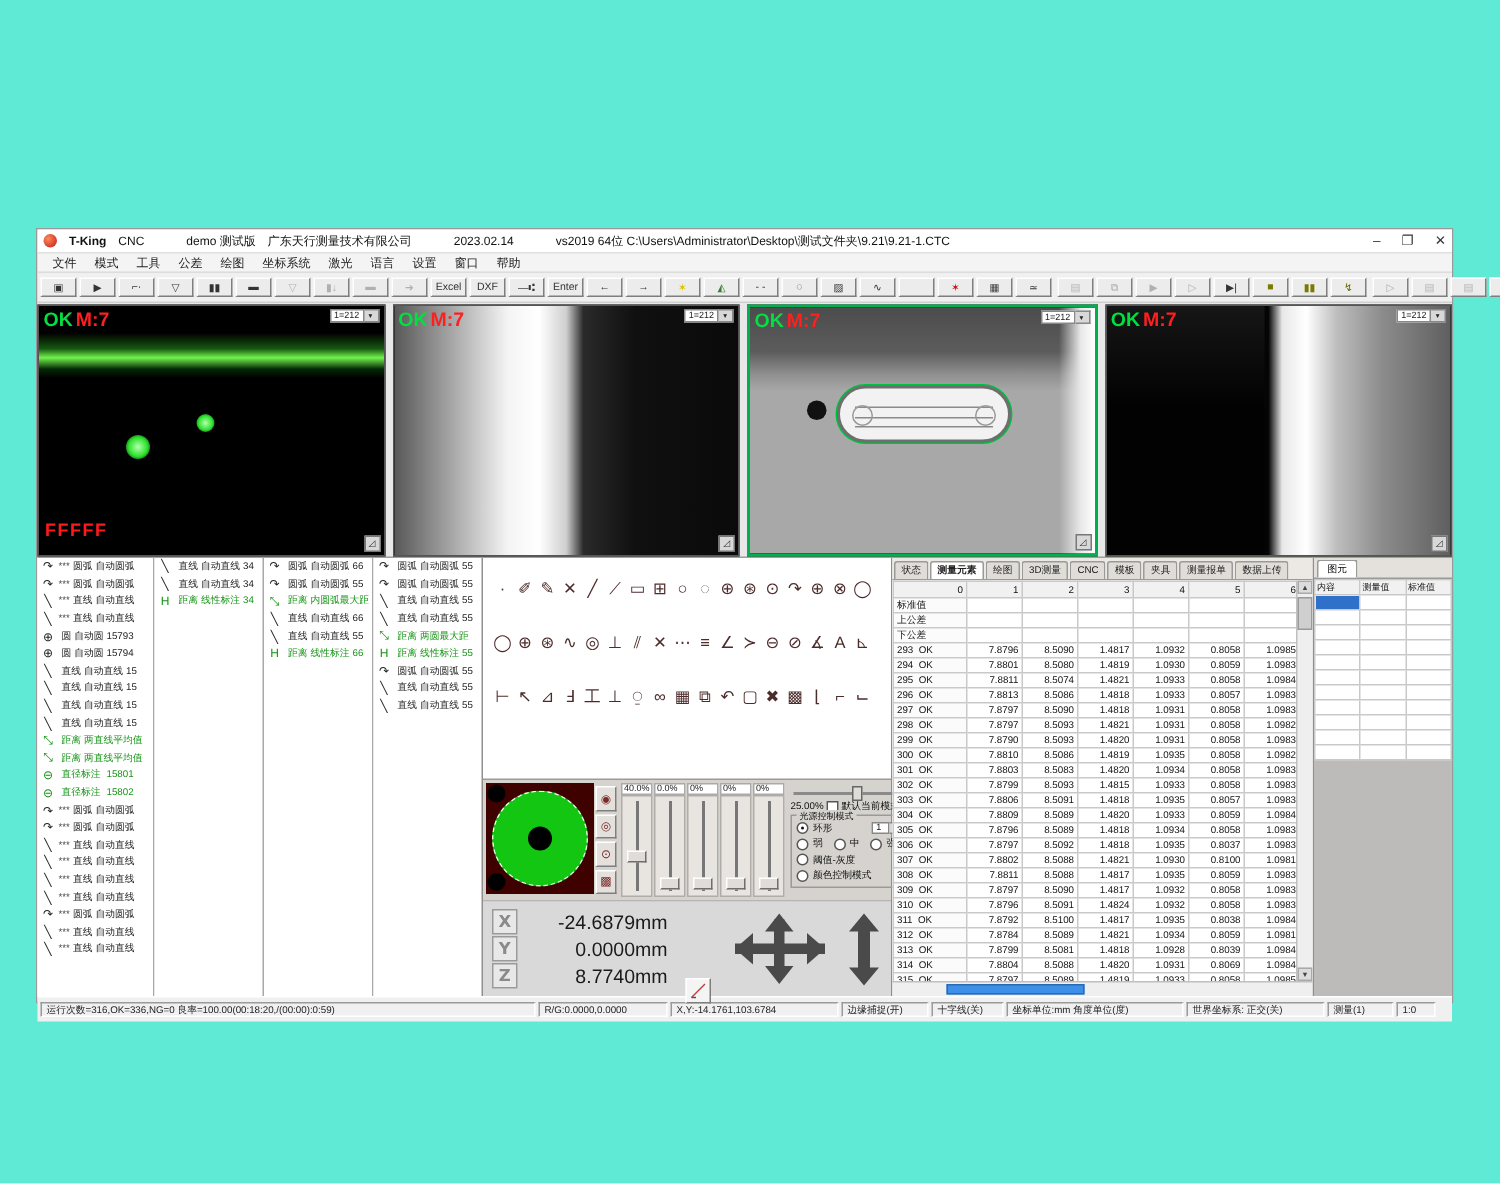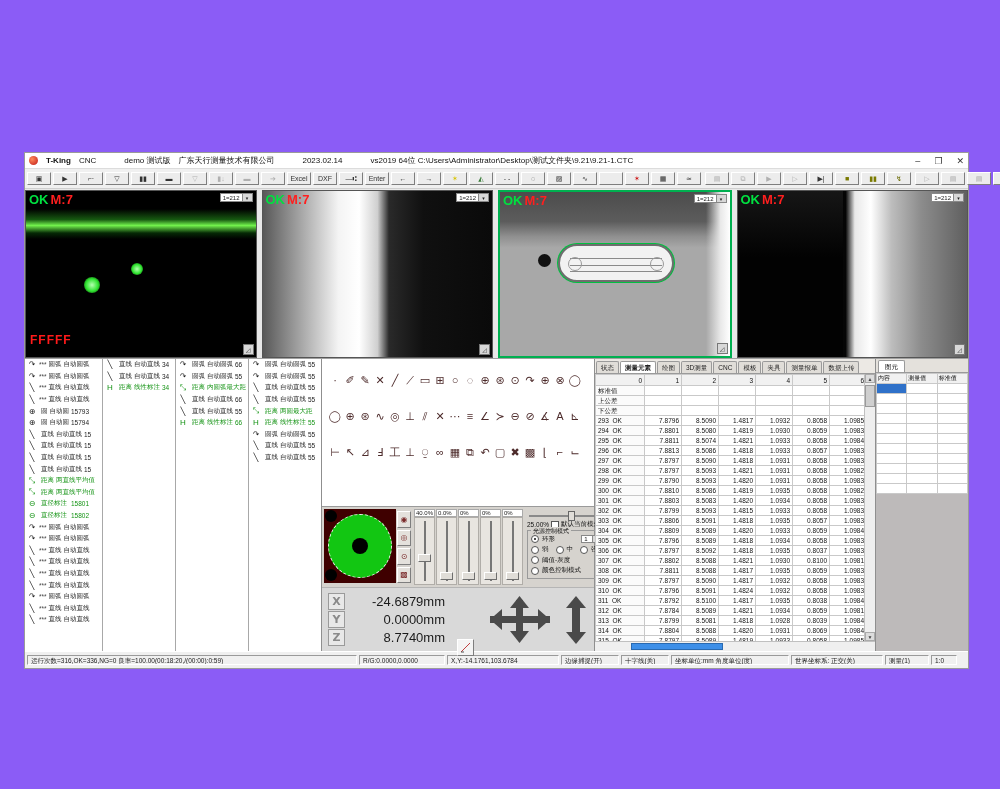--- a/index.html
+++ b/index.html
@@ -1,17 +1,17 @@
 <!DOCTYPE html>
 <html><head>
 <meta charset="utf-8">
 <style>
   html,body{margin:0;padding:0;background:#fff;width:1000px;height:789px;overflow:hidden;
     font-family:"Liberation Sans","DejaVu Sans",sans-serif;-webkit-font-smoothing:none;}
-  #stage{position:relative;width:1000px;height:789px;background:#8b5cf6;}
+  #stage{position:relative;width:1000px;height:789px;background:#5eead4;}
   #appwin{position:absolute;left:24px;top:152px;width:945px;height:517px;background:#f0f0f0;
     border:1px solid #9a9a9a;box-sizing:border-box;}
   
   .titlebar{height:15px;background:#fff;display:flex;align-items:center;font-size:8px;color:#111;
     padding:0 4px;gap:8px;white-space:nowrap;overflow:hidden;}
   .logo{width:9px;height:9px;border-radius:50%;background:radial-gradient(circle at 35% 35%,#ff8a5a,#c01818);flex:0 0 auto;}
   .titlebar .tsep{flex:0 0 12px;}
   .wincontrols{margin-left:auto;display:flex;gap:14px;color:#333;font-size:9px;}
   .wincontrols span{cursor:default;}
   
@@ -164,20 +164,33 @@
       <span>2023.02.14</span>
       <span class="tsep"></span>
       <span>vs2019 64位  C:\Users\Administrator\Desktop\测试文件夹\9.21\9.21-1.CTC</span>
       <div class="wincontrols">
         <span>–</span>
         <span>❐</span>
         <span>✕</span>
       </div>
     </div>
 
+    <div class="menubar" id="menubar">
+        <span class="mi">文件</span>
+        <span class="mi">模式</span>
+        <span class="mi">工具</span>
+        <span class="mi">公差</span>
+        <span class="mi">绘图</span>
+        <span class="mi">坐标系统</span>
+        <span class="mi">激光</span>
+        <span class="mi">语言</span>
+        <span class="mi">设置</span>
+        <span class="mi">窗口</span>
+        <span class="mi">帮助</span>
+      </div>
 
     <div class="toolbar" id="toolbar">
         <div class="tbtn">▣</div>
         <div class="tbtn">▶</div>
         <div class="tbtn">⌐·</div>
         <div class="tbtn">▽</div>
         <div class="tbtn">▮▮</div>
         <div class="tbtn">▬</div>
         <div class="tbtn dis">▽</div>
         <div class="tbtn dis">▮↓</div>

